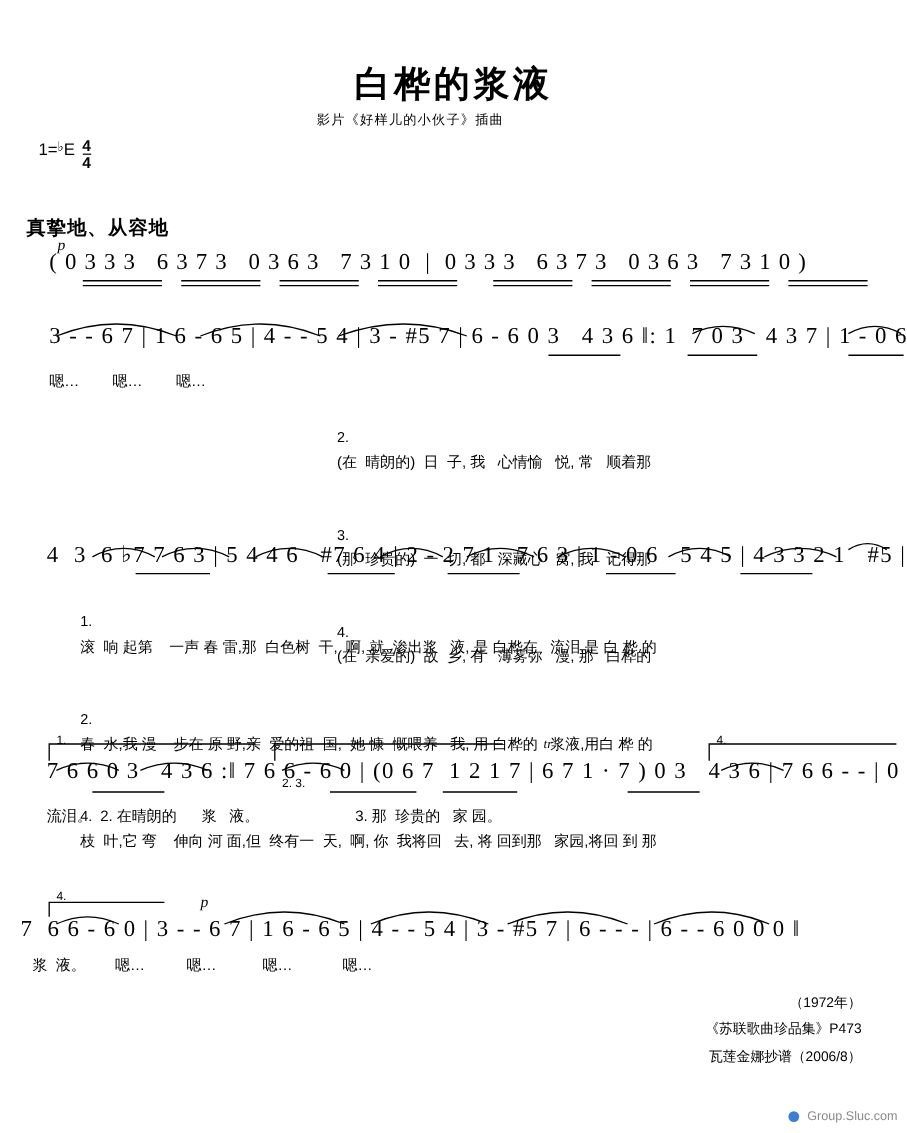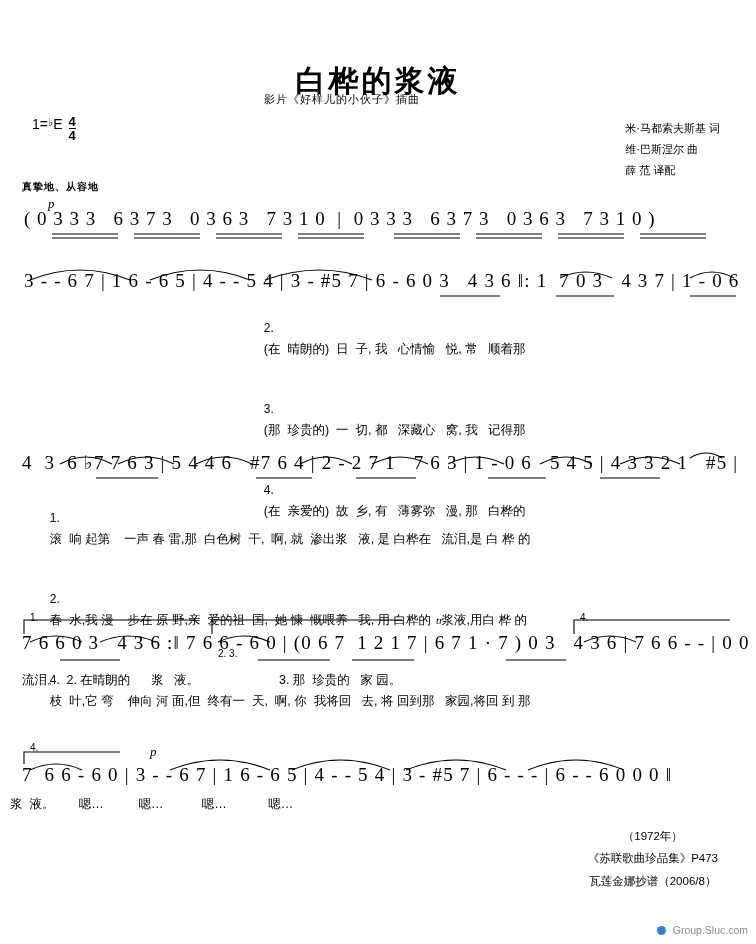--- a/index.html
+++ b/index.html
@@ -8,21 +8,21 @@
     background:#ffffff;
     font-family:"Liberation Sans", sans-serif;
     color:#000;
     position:relative;
     overflow:hidden;
   }
   .sheet{position:absolute;inset:0;}
 
   
   .title{
-    position:absolute;top:61px;left:0;width:756px;
+    position:absolute;top:50px;left:0;width:756px;
     text-align:center;
     font-family:Liberation Sans, sans-serif;
     font-size:30px;font-weight:bold;letter-spacing:3px;
   }
   .subtitle{
     position:absolute;top:92px;left:0;width:684px;
     text-align:center;
     font-size:11px;letter-spacing:1px;
   }
   .keysig{
@@ -35,51 +35,51 @@
   .meter .num{display:block;}
   .meter .den{display:block;border-top:1.4px solid #000;padding-top:1px;}
 
   .credits{
     position:absolute;top:118px;right:36px;
     font-size:11px;line-height:1.9;text-align:left;
   }
 
   .tempo{
     position:absolute;top:180px;left:22px;
-    font-size:10px;font-weight:bold;letter-spacing:1px;
+    font-size:16px;font-weight:bold;letter-spacing:1px;
   }
   .dyn-p{
     position:absolute;top:196px;left:48px;
     font-family:"Liberation Serif", serif;
     font-style:italic;font-size:13px;
   }
 
   
-  .row{position:absolute;left:0;width:596px;}
+  .row{position:absolute;left:17px;width:596px;}
   .notes{
     font-family:"Liberation Serif", serif;
     font-size:19px;
     letter-spacing:0px;
     white-space:pre;
     line-height:1.15;
   }
   .lyr{
     font-size:12.5px;
     white-space:pre;
     line-height:1.62;
   }
   .lyrnum{font-size:12px;}
 
   
   svg.deco{position:absolute;left:0;top:0;overflow:visible;}
 
   
   .footer{
     position:absolute;right:38px;bottom:52px;
-    text-align:center;font-size:11.5px;line-height:1.95;
+    text-align:right;font-size:11.5px;line-height:1.95;
   }
   .watermark{
     position:absolute;right:8px;bottom:8px;
     font-size:10.5px;color:#8a8a8a;
     display:flex;align-items:center;gap:7px;
   }
   .wm-dot{
     display:inline-block;width:9px;height:9px;border-radius:50%;
     background:#3b7fd4;
   }
@@ -95,25 +95,20 @@
   <div class="keysig">
     <span>1=</span>
     <span class="flat">♭</span>
     <span>E</span>
     <span class="meter">
       <span class="num">4</span>
       <span class="den">4</span>
     </span>
   </div>
 
-  <div class="credits">
-    <div>米·马都索夫斯基  词</div>
-    <div>维·巴斯涅尔    曲</div>
-    <div>薛      范    译配</div>
-  </div>
 
   <div class="tempo">真挚地、从容地</div>
   <div class="dyn-p">p</div>
 
   <div class="row" style="top:208px;">
     <div class="notes" style="margin-left:24px;letter-spacing:1px;">( 0 3 3 3   6 3 7 3   0 3 6 3   7 3 1 0  |  0 3 3 3   6 3 7 3   0 3 6 3   7 3 1 0 )</div>
     <svg class="deco" width="756" height="30" style="top:20px;">
       <g stroke="#000" stroke-width="1.2">
         <line x1="52" y1="6" x2="118" y2="6"></line>
         <line x1="134" y1="6" x2="200" y2="6"></line>
@@ -147,20 +142,21 @@
     </svg>
     <div class="notes" style="margin-left:24px;letter-spacing:1.2px;">3 - - 6 7 | 1 6 - 6 5 | 4 - - 5 4 | 3 - #5 7 | 6 - 6 0 3   4 3 6 ‖: 1  7 0 3   4 3 7 | 1 - 0 6   ♭7 6 2 |</div>
     <svg class="deco" width="756" height="20" style="top:22px;">
       <g stroke="#000" stroke-width="1.2">
         <line x1="440" y1="4" x2="500" y2="4"></line>
         <line x1="556" y1="4" x2="614" y2="4"></line>
         <line x1="690" y1="4" x2="736" y2="4"></line>
       </g>
     </svg>
 
+    <div class="lyr" style="margin-left:24px;margin-top:16px;">嗯…        嗯…        嗯…</div>
 
     <div style="margin-left:236px;margin-top:6px;">
       <div class="lyr">
         <span class="lyrnum">2.</span>
         <span>(在  晴朗的)  日  子, 我   心情愉   悦, 常   顺着那</span>
       </div>
       <div class="lyr">
         <span class="lyrnum">3.</span>
         <span>(那  珍贵的)  一  切, 都   深藏心   窝, 我   记得那</span>
       </div>
@@ -252,21 +248,21 @@
         <path d="M30 28 Q 56 16 82 28"></path>
         <path d="M170 28 Q 220 8 270 28"></path>
         <path d="M292 28 Q 340 8 390 28"></path>
         <path d="M406 28 Q 456 8 506 28"></path>
         <path d="M528 28 Q 576 8 624 28"></path>
       </g>
     </svg>
     <div style="position:absolute;left:30px;top:-6px;font-size:10px;">4.</div>
     <div style="position:absolute;left:150px;top:-4px;font-family:'Liberation Serif',serif;font-style:italic;font-size:13px;">p</div>
 
-    <div class="notes" style="margin-left:22px;margin-top:16px;letter-spacing:1.2px;">7  6 6 - 6 0 | 3 - - 6 7 | 1 6 - 6 5 | 4 - - 5 4 | 3 - #5 7 | 6 - - - | 6 - - 6 0 0 0 ‖</div>
+    <div class="notes" style="margin-top:16px;letter-spacing:1.2px;">7  6 6 - 6 0 | 3 - - 6 7 | 1 6 - 6 5 | 4 - - 5 4 | 3 - #5 7 | 6 - - - | 6 - - 6 0 0 0 ‖</div>
     <div class="lyr" style="margin-left:10px;margin-top:8px;">浆  液。       嗯…          嗯…           嗯…            嗯…</div>
   </div>
 
   <div class="footer">
     <div>（1972年）</div>
     <div>《苏联歌曲珍品集》P473</div>
     <div>瓦莲金娜抄谱（2006/8）</div>
   </div>
 
   <div class="watermark">

